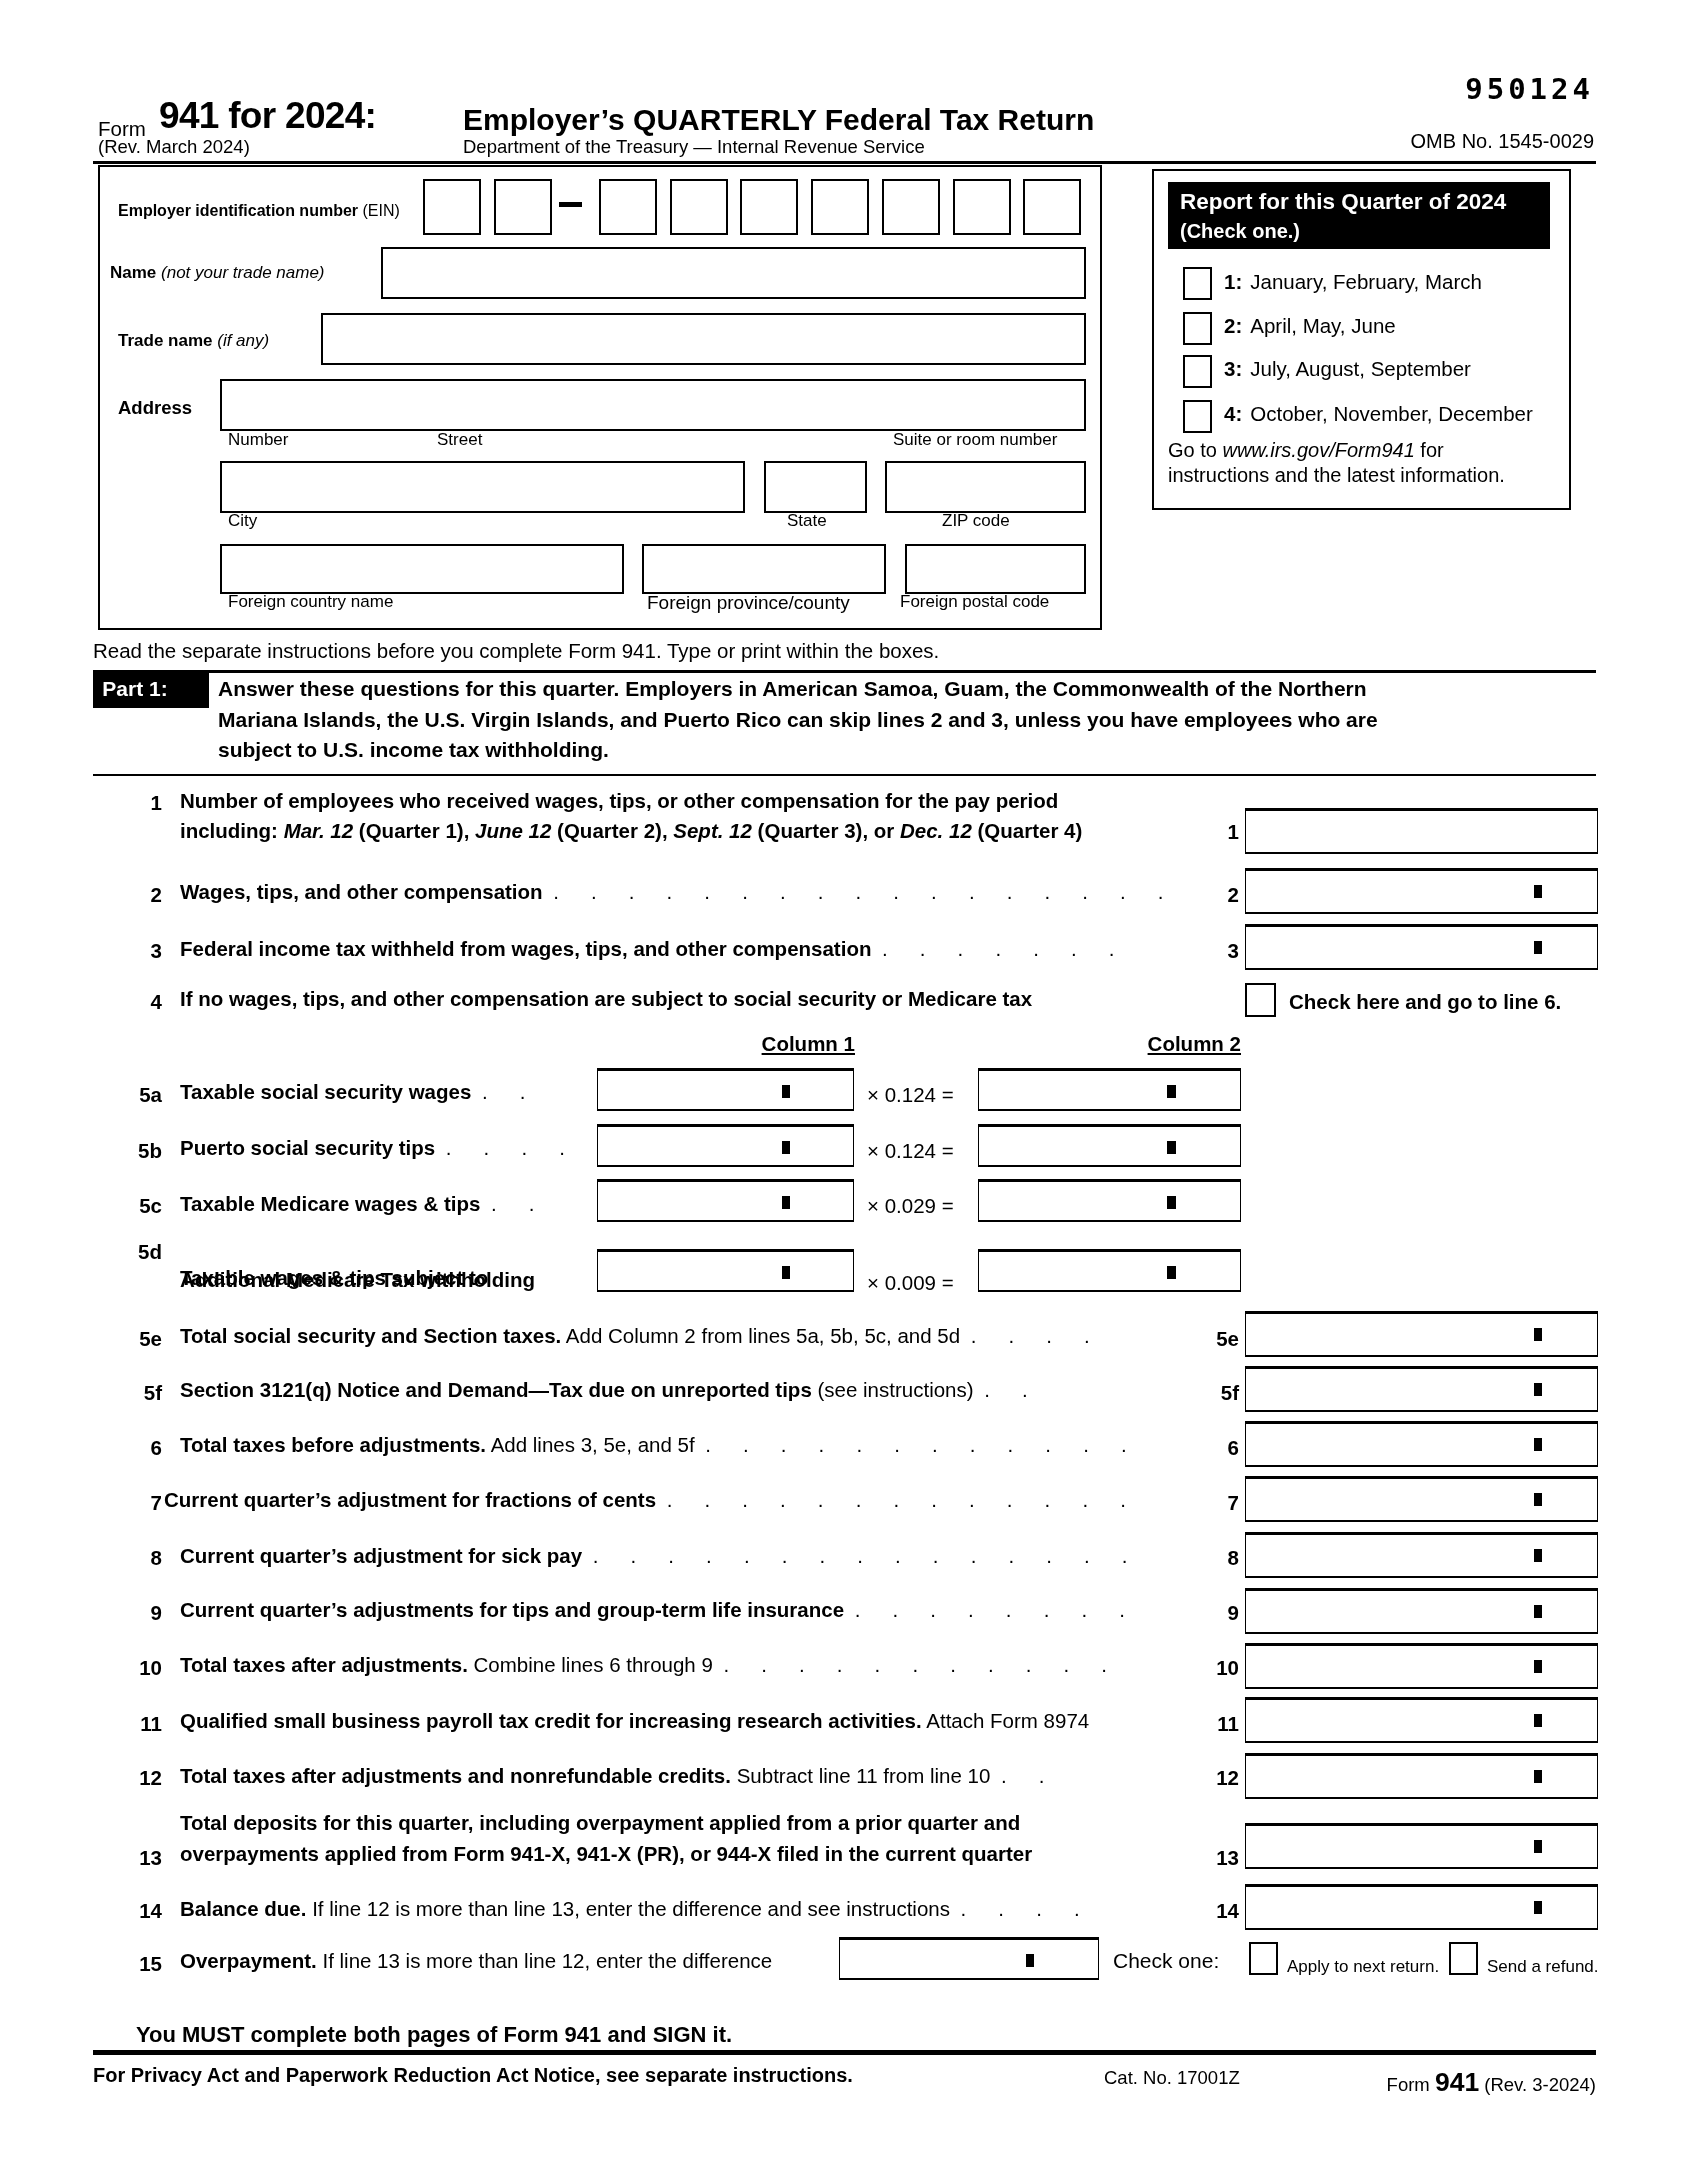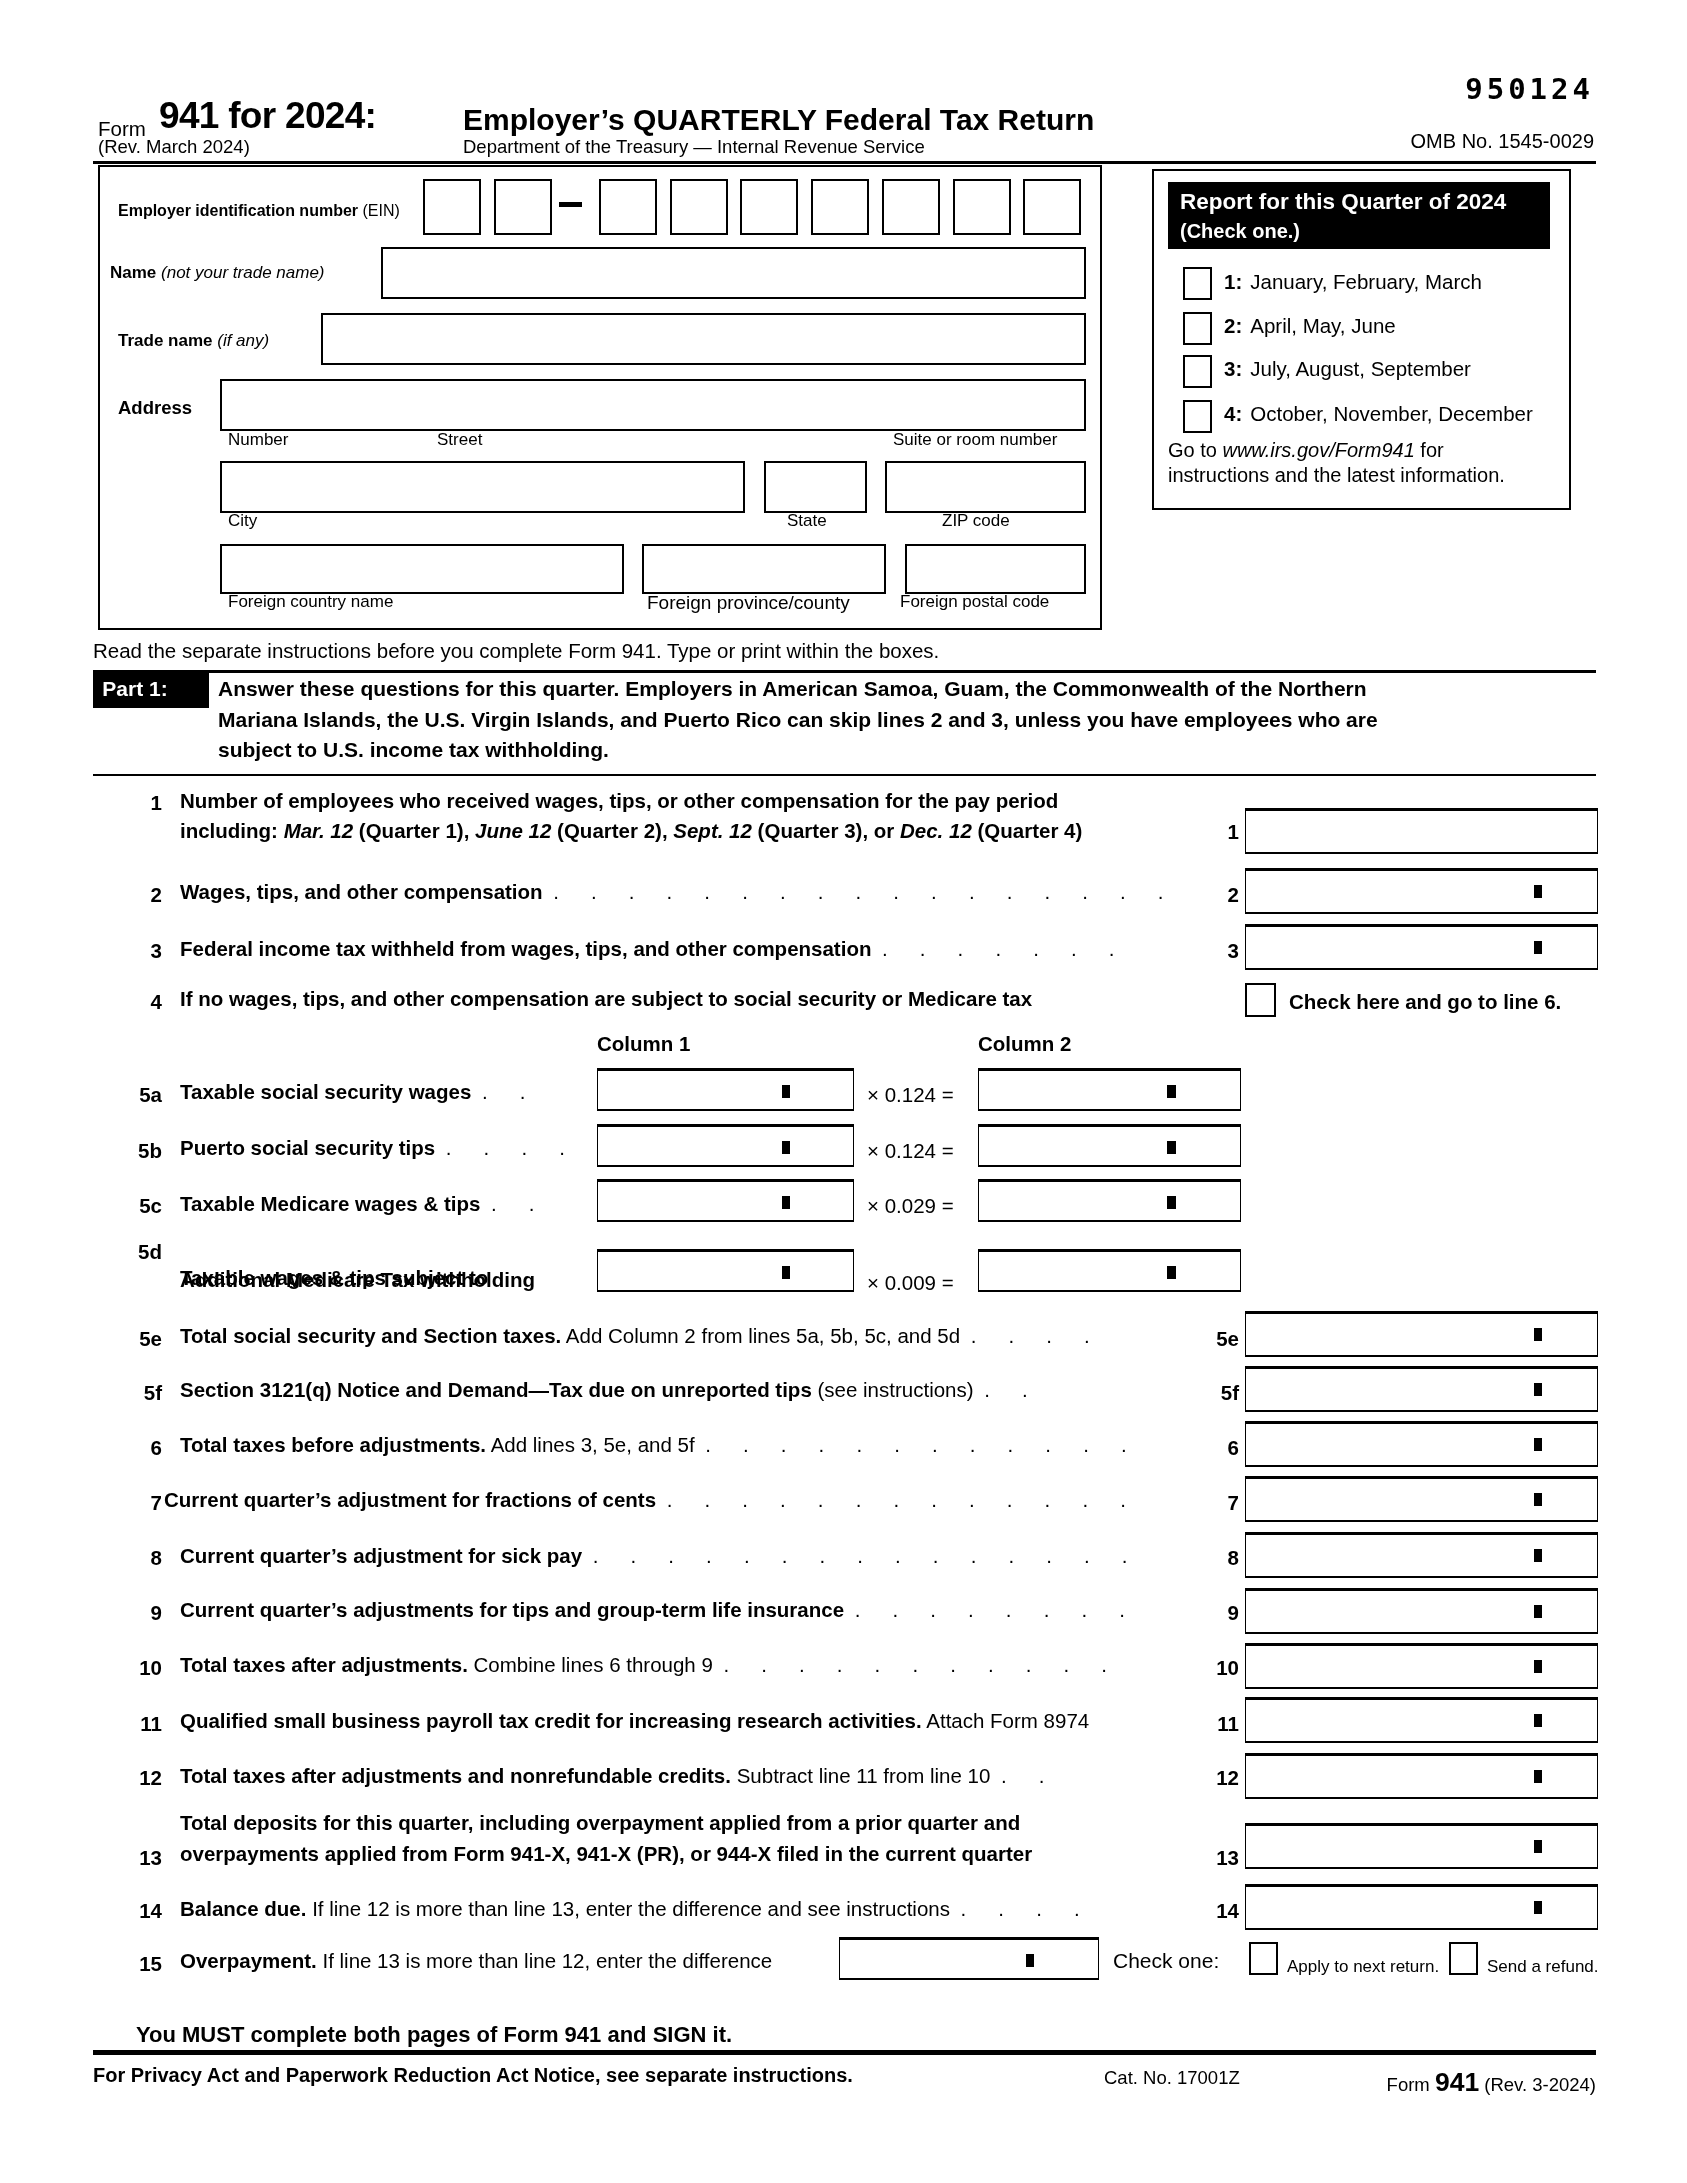--- a/index.html
+++ b/index.html
@@ -2,21 +2,21 @@
 <html style="font-size:10.6px"><head>
 <meta charset="utf-8">
 <style>
   html,body{margin:0;padding:0;background:#fff;}
   .page{position:relative;width:1687px;height:2183px;background:#fff;
         font-family:"Liberation Sans","DejaVu Sans",sans-serif;color:#000;overflow:hidden;}
   .t{position:absolute;font-size:20.5px;line-height:1.15;white-space:nowrap;color:#000;}
   .b{font-weight:700;}
   .i{font-style:italic;}
   .w{color:#fff;}
-  .ctr{text-align:left;}
+  .ctr{text-align:right;text-decoration:underline;}
   .rt{text-align:right;}
   .clip{overflow:hidden;}
   .rule{position:absolute;background:#000;}
   .obox{position:absolute;border:2px solid #000;background:#fff;}   
   .ibox{position:absolute;border:2px solid #000;background:#fff;}   
   .einb{position:absolute;width:54px;height:52px;border:2px solid #000;border-top-width:2.6px;border-bottom-width:2.6px;background:#fff;}
   .abox{position:absolute;width:351px;height:41px;border:1.3px solid #000;border-top-width:3.3px;border-bottom-width:2.6px;background:#fff;}
   .cbox{position:absolute;height:38px;border:1.3px solid #000;border-top-width:3.3px;border-bottom-width:2.6px;background:#fff;}
   .cb{position:absolute;width:25px;height:29px;border:2px solid #000;background:#fff;}
   .dsq{position:absolute;top:14px;width:8.6px;height:12.6px;background:#000;}

